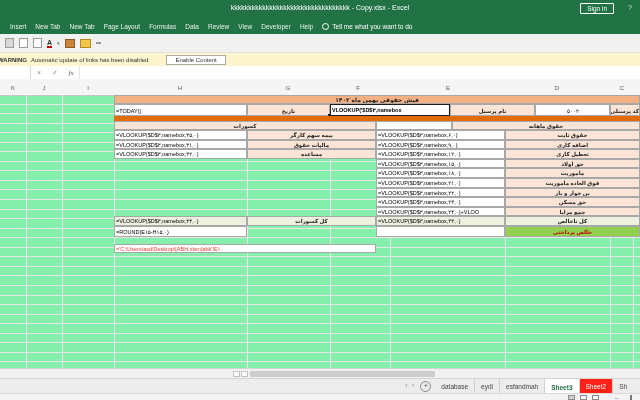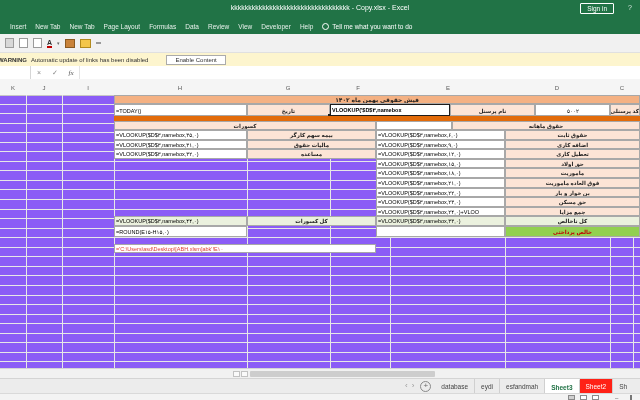--- a/index.html
+++ b/index.html
@@ -1,16 +1,16 @@
 <!DOCTYPE html>
 <html lang="en"><head>
 <meta charset="utf-8">
 <style>
   html,body{margin:0;padding:0;}
-  .screen{position:relative;width:640px;height:400px;background:#8b5cf6;overflow:hidden;
+  .screen{position:relative;width:640px;height:400px;background:#86efac;overflow:hidden;
           font-family:"Liberation Sans","DejaVu Sans",sans-serif;-webkit-font-smoothing:antialiased;}
   
   .titlebar{position:absolute;left:0;top:0;width:640px;height:18px;background:#217346;color:#fff;}
   .tb-title{position:absolute;left:0;right:0;top:4px;text-align:center;font-size:7px;color:#fff;white-space:nowrap;}
   .signin{position:absolute;right:26px;top:3px;border:1px solid #fff;color:#fff;font-size:6.5px;padding:1px 6px;border-radius:1px;}
   .tb-help{position:absolute;right:8px;top:4px;font-size:7px;color:#d8e8df;}
   
   .ribbontabs{position:absolute;left:0;top:18px;width:640px;height:16px;background:#217346;display:flex;align-items:center;gap:9px;padding-left:10px;box-sizing:border-box;}
   .rtab{color:#e8f1ec;font-size:6.5px;white-space:nowrap;}
   .tellme{display:flex;align-items:center;gap:3px;color:#fff;}

